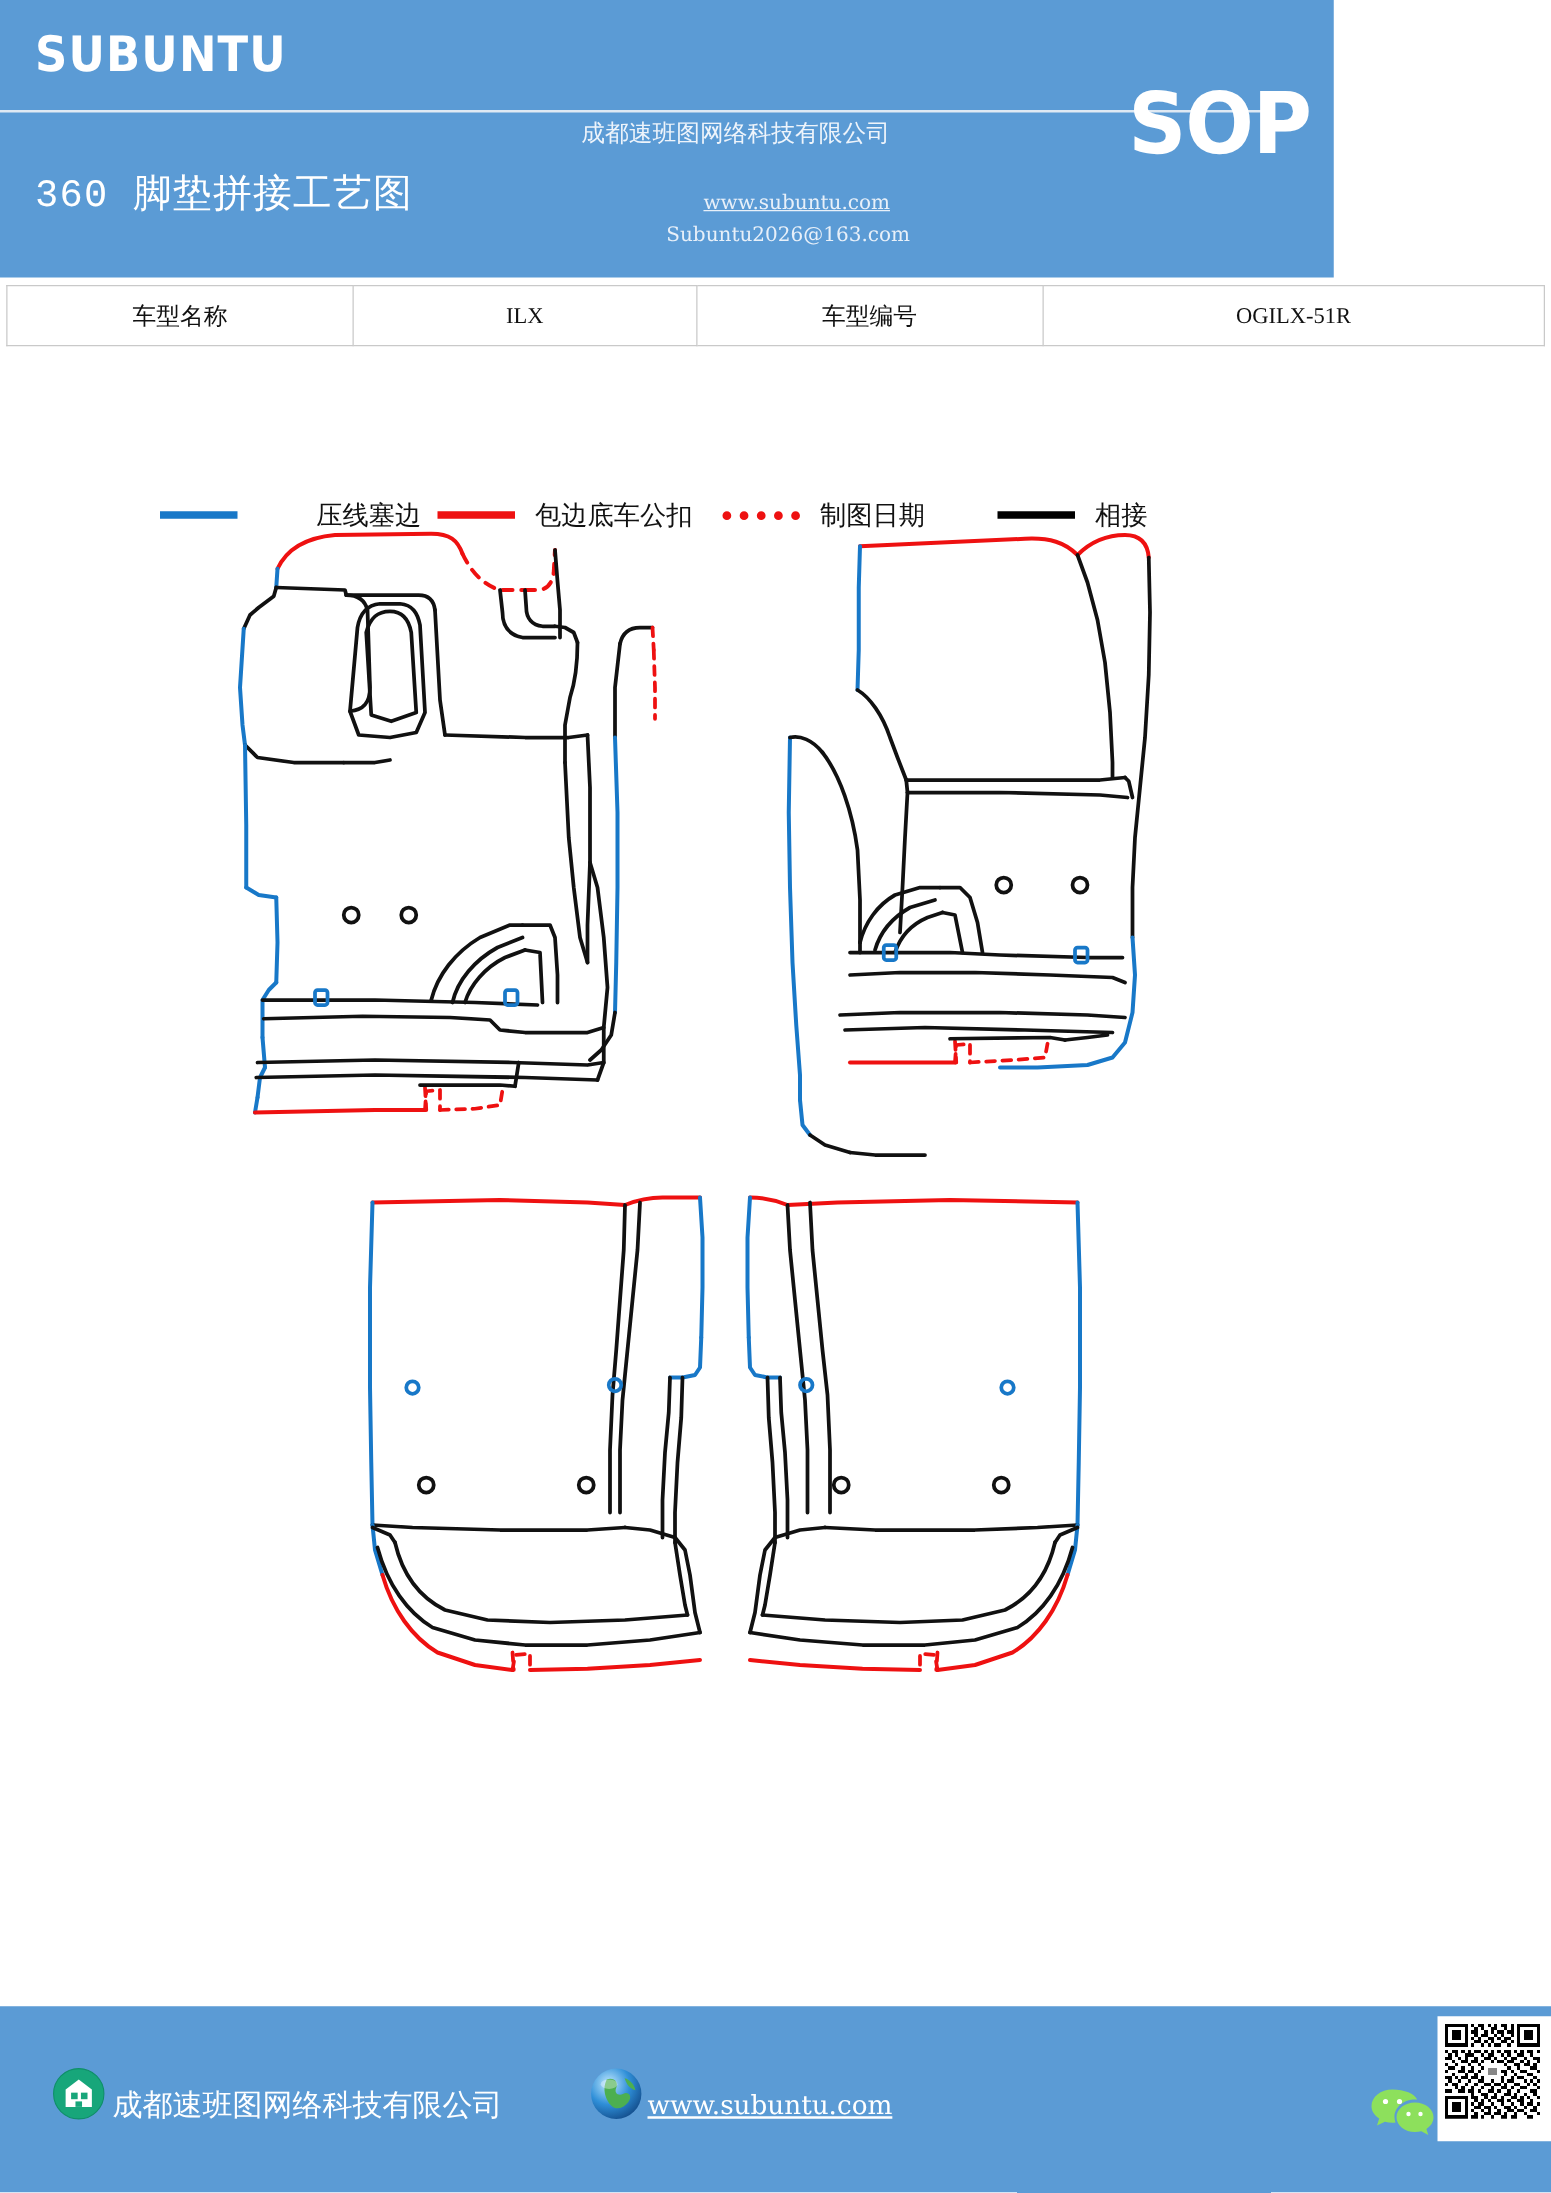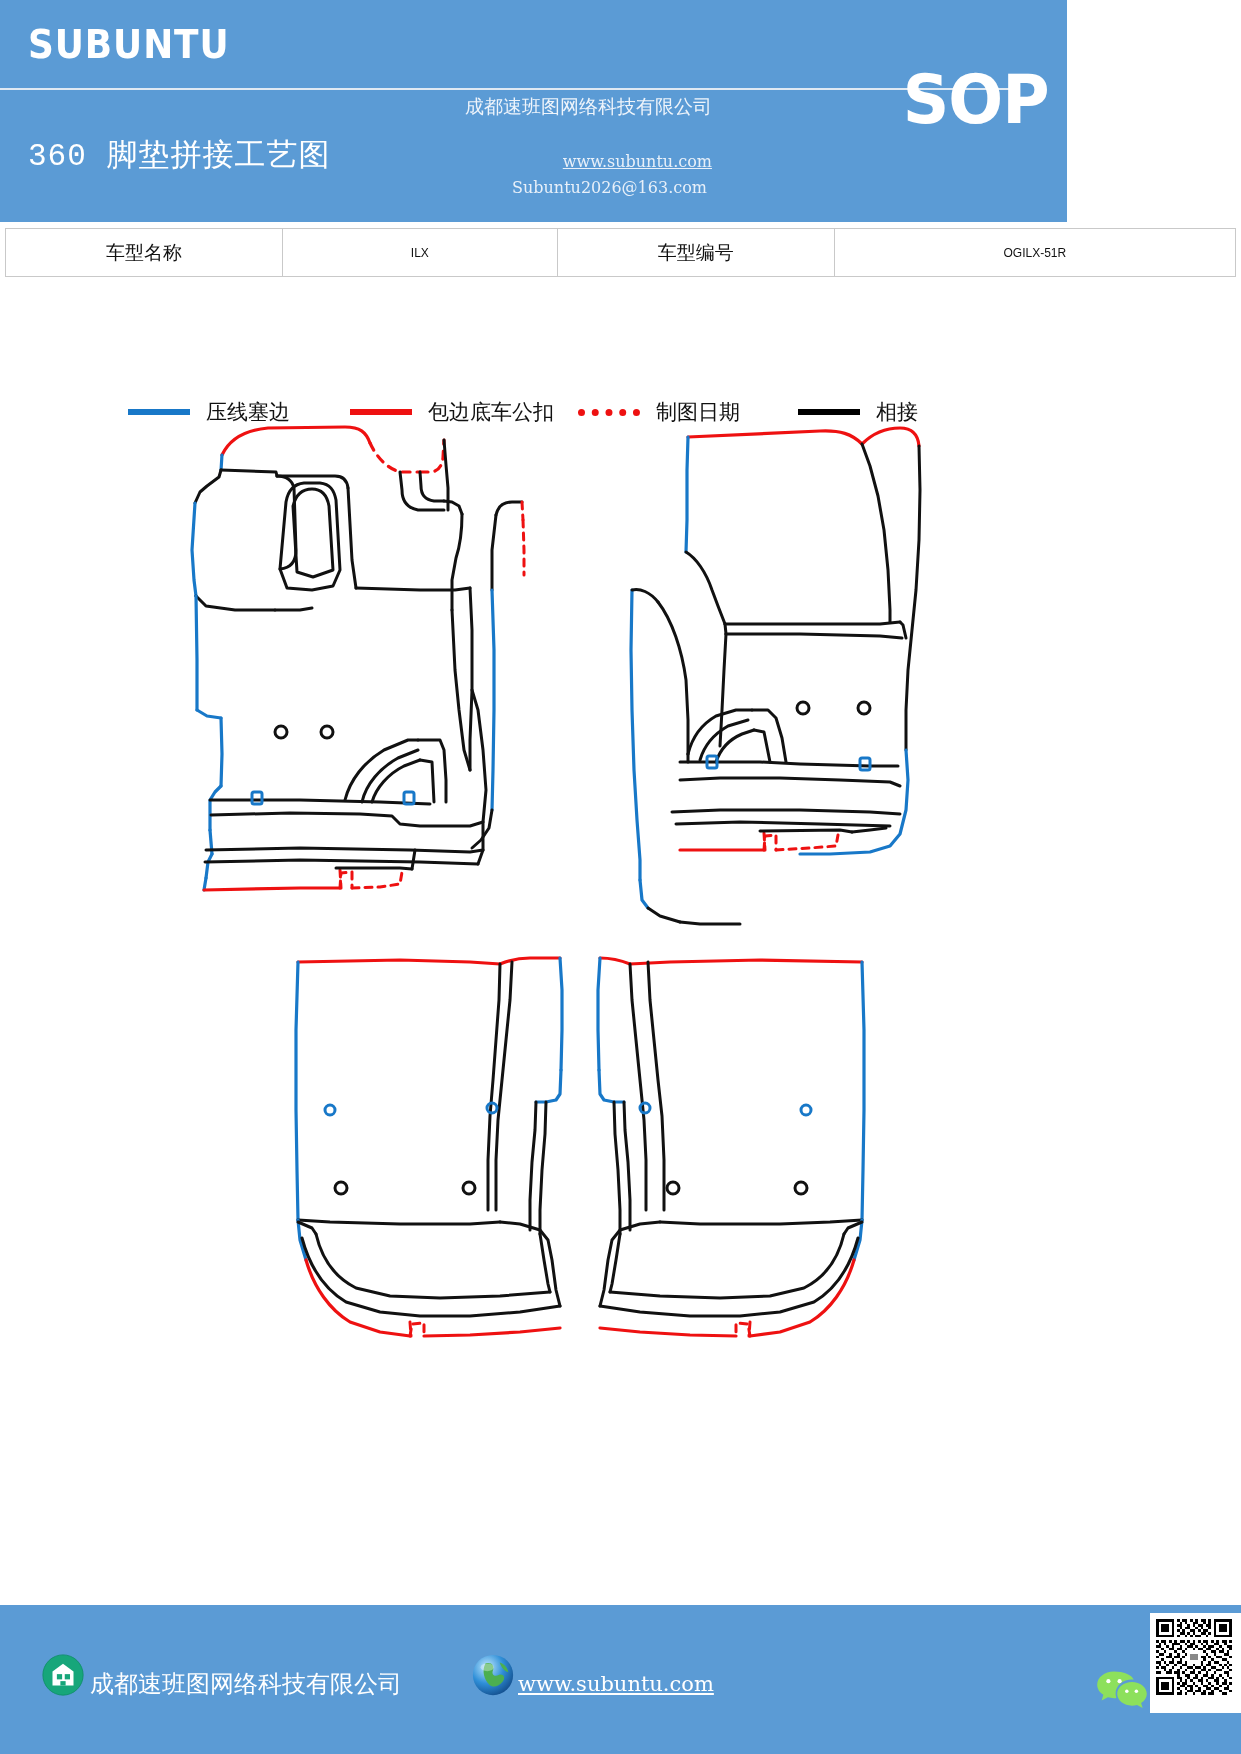--- a/index.html
+++ b/index.html
@@ -49,64 +49,64 @@
     white-space:nowrap;
   }
   .url-top{
     position:absolute;right:355px;top:152px;
     font-family:"DejaVu Serif", serif;
     font-size:16px;color:#e8f0f9;
     text-decoration:underline;
     white-space:nowrap;
   }
   .mail-top{
-    position:absolute;right:360px;top:178px;
+    position:absolute;right:339px;top:178px;
     font-family:"DejaVu Serif", serif;
     font-size:16px;color:#e8f0f9;
     white-space:nowrap;
   }
   
   .info-table{
     position:absolute;left:5px;top:228px;width:1231px;
     border-collapse:collapse;
     table-layout:fixed;
   }
   .info-table td{
     border:1px solid #c9c9c9;
     height:45px;
     text-align:center;
     vertical-align:middle;
     font-size:19px;
     color:#111;
     font-family:"DejaVu Sans", sans-serif;
   }
   .info-table td.val{
-    font-family:Liberation Sans, sans-serif;
-    font-size:12px;
+    font-family:Liberation Serif, serif;
+    font-size:18px;
   }
   
   .legend{
     position:absolute;left:0;top:392px;width:1241px;height:40px;
   }
   .legend-item{
     position:absolute;
     display:flex;align-items:center;
     height:40px;
   }
   .legend-item .swatch{
     width:62px;height:0;
     margin-right:16px;
   }
   .legend-item .swatch.solid{border-top:6px solid currentColor;}
   .legend-item .swatch.dotted{border-top:7px dotted currentColor;}
   .legend-item .lbl{
     font-family:"DejaVu Sans", sans-serif;
     font-size:21px;color:#111;white-space:nowrap;
   }
-  #lg0{left:128px;color:#1878c8;}
+  #lg0{left:128px;color:#1878c8;gap:47px;}
   #lg1{left:350px;color:#ee1111;}
   #lg2{left:578px;color:#ee1111;}
   #lg3{left:798px;color:#000000;}
   
   .drawing{
     position:absolute;left:0;top:410px;width:1241px;height:1000px;
   }
   
   .footer{
     position:absolute;left:0;top:1605px;width:1241px;height:149px;

